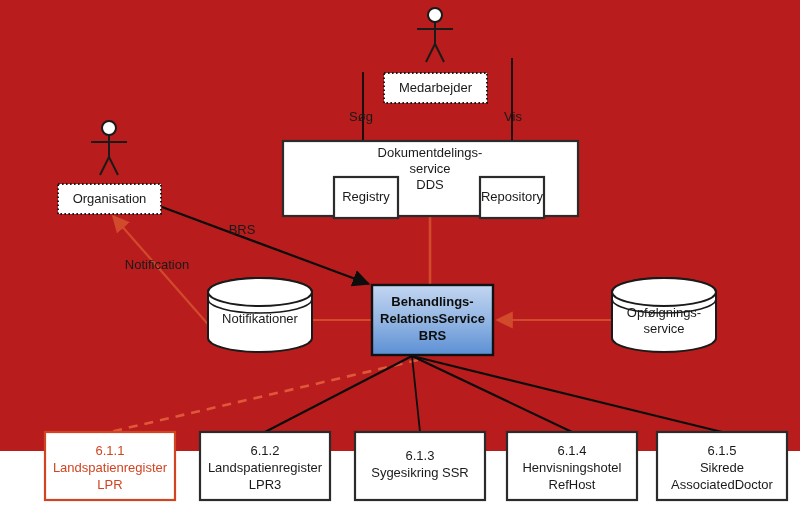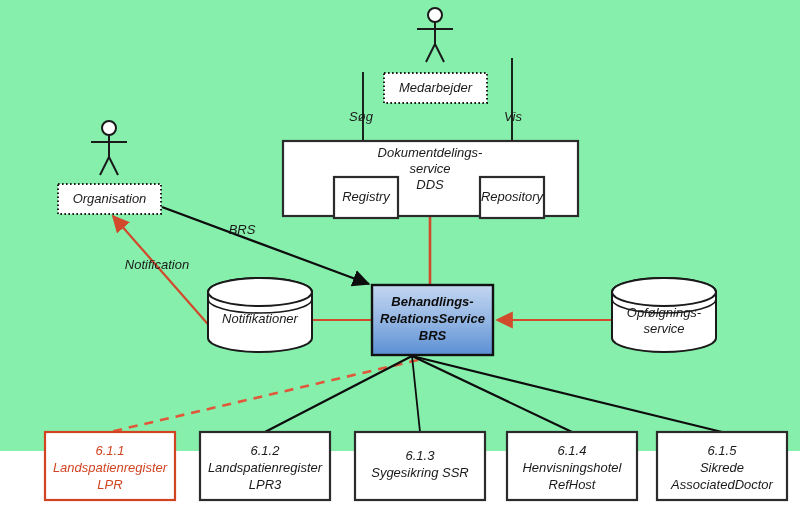--- a/index.html
+++ b/index.html
@@ -10,22 +10,21 @@
   body {
     width: 800px;
     height: 525px;
     font-family: "Liberation Sans", sans-serif;
     overflow: hidden;
   }
   #diagram-root {
     position: relative;
     width: 800px;
     height: 451px;
-    background: #86efac;
-    font-style: italic;
+    background: #b91c1c;
   }
   svg.canvas {
     position: absolute;
     top: 0;
     left: 0;
     width: 800px;
     height: 525px;
   }
   text {
     font-family: "Liberation Sans", sans-serif;

